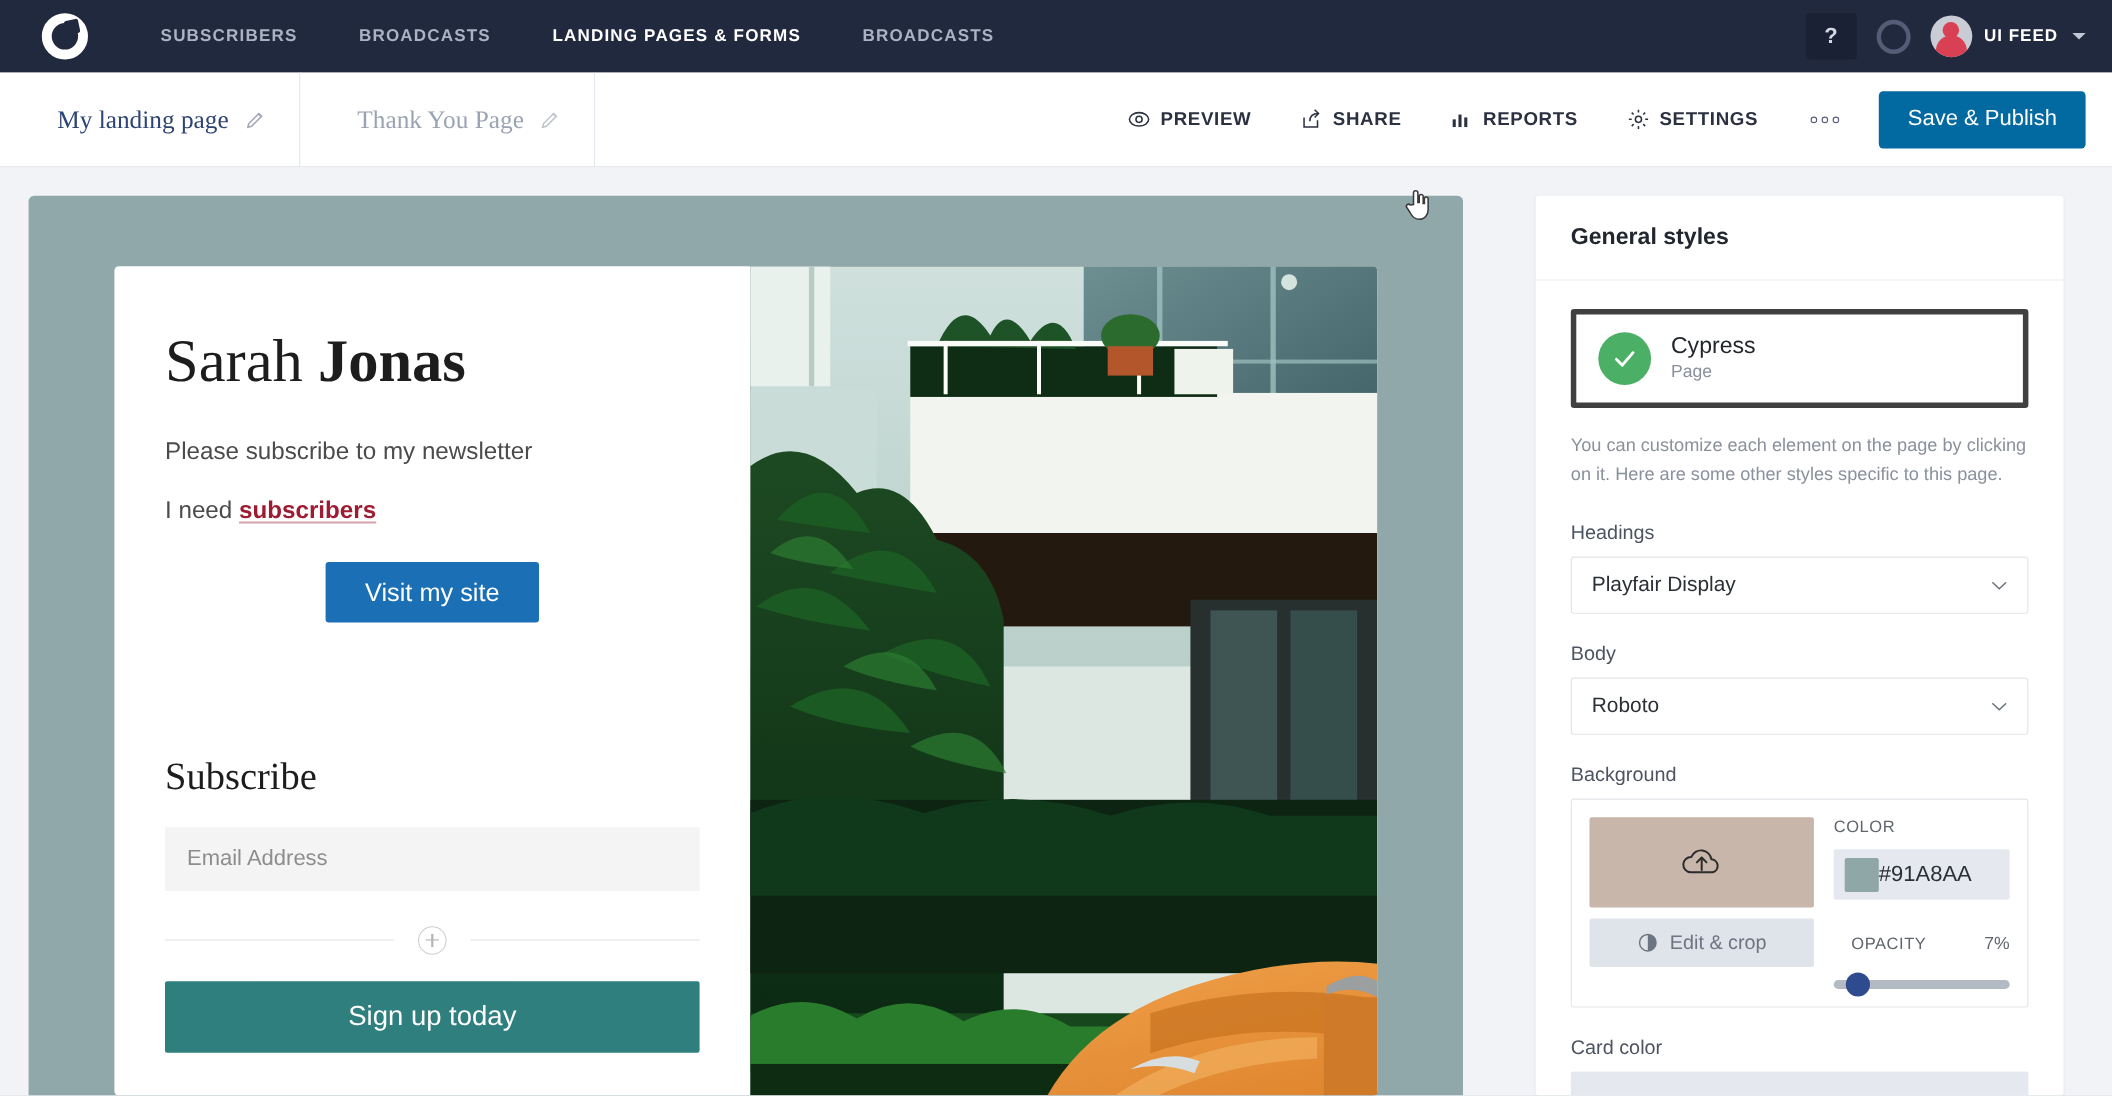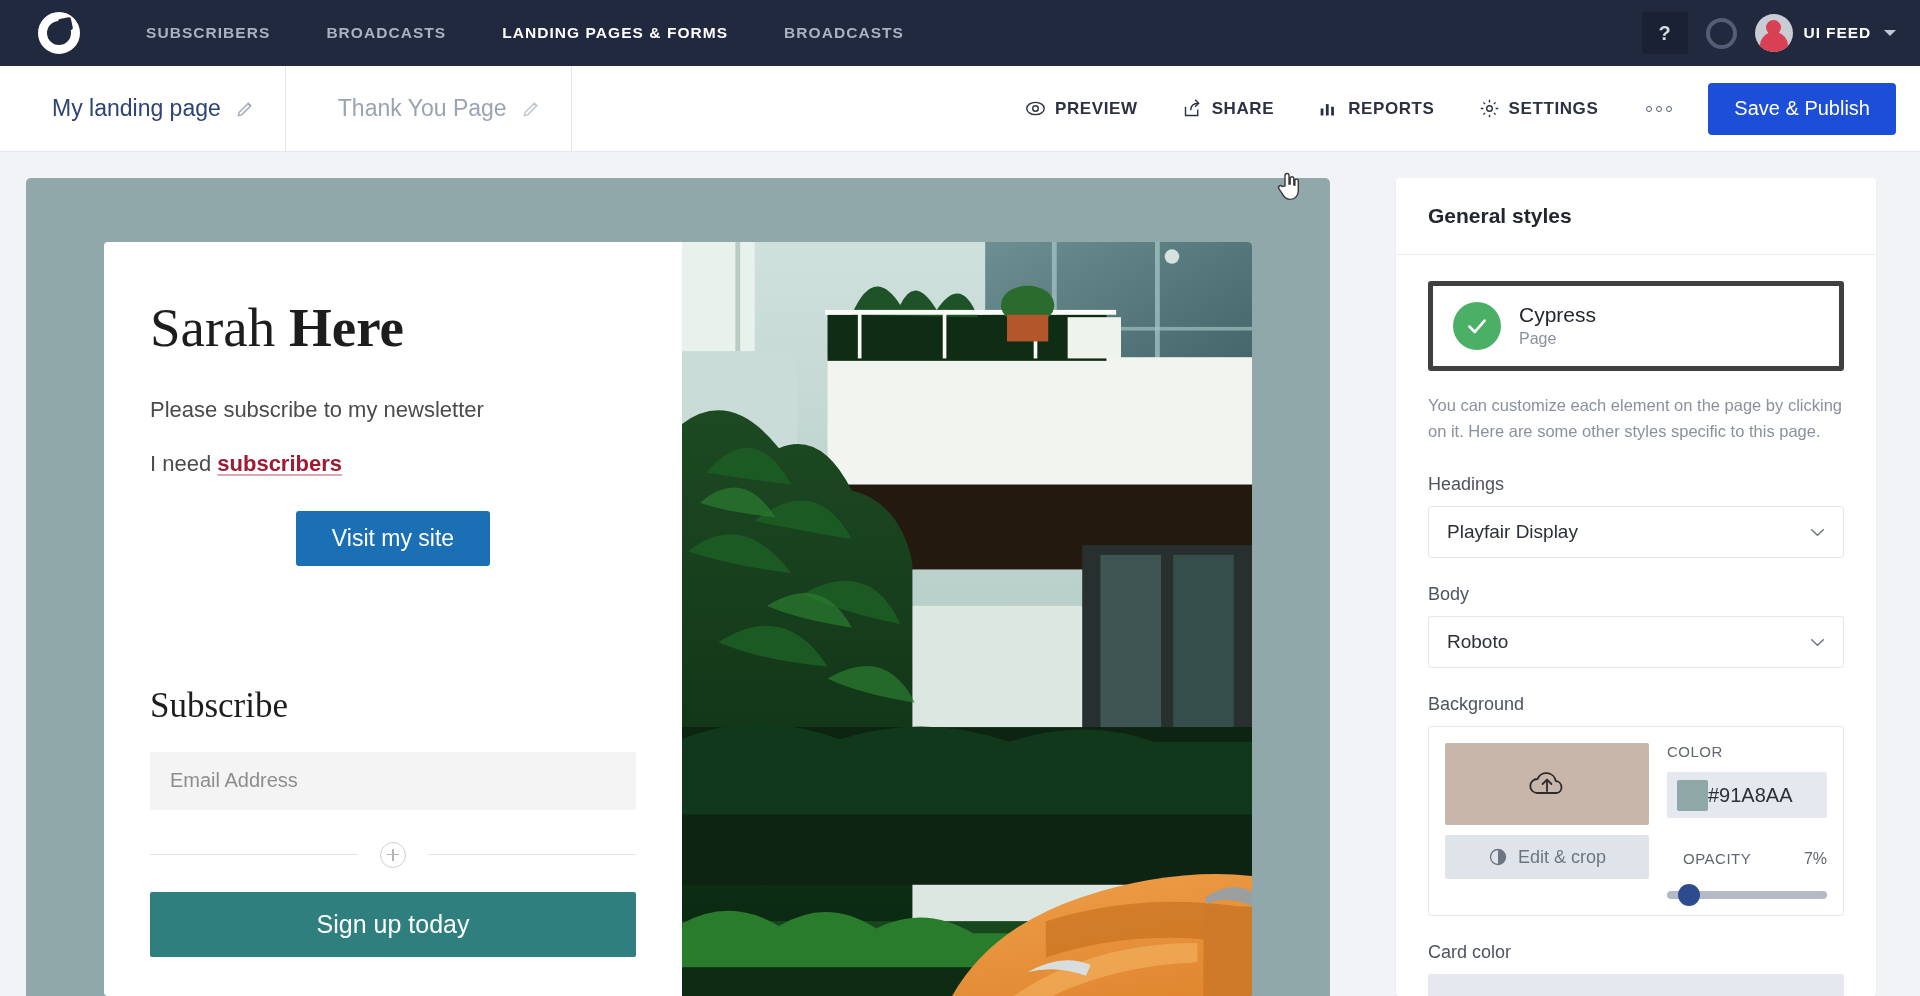--- a/index.html
+++ b/index.html
@@ -79,20 +79,21 @@
     background: #ffffff;
     border-bottom: 1px solid #e3e7ee;
     display: flex; align-items: stretch;
     position: relative;
   }
   .page-tab {
     display: flex; align-items: center; gap: 14px;
     padding: 0 30px 0 52px;
     border-right: 1px solid #e3e7ee;
     cursor: pointer;
+    font-family: Liberation Serif, serif;
   }
   .page-tab .label { font-size: 23px; color: #2d4373; }
   .page-tab.inactive .label { color: #9aa3b2; }
   .pencil { width: 20px; height: 20px; opacity: .65; }
   .tab-spacer { flex: 1; }
   .tbtools { display: flex; align-items: center; gap: 0; padding-right: 0; justify-content: flex-end; }
   .tbtool {
     display: flex; align-items: center; gap: 9px;
     font-size: 17px; font-weight: bold; letter-spacing: .6px;
     color: #2b3140; padding: 0 22px; cursor: pointer;
@@ -352,36 +353,36 @@
       <span>SETTINGS</span>
     </div>
 
     <div class="dots">
         <i></i>
         <i></i>
         <i></i>
       </div>
   </div>
 
-  <div class="publish-btn" style="background: #1d4ed8;">Save &amp; Publish</div>
+  <div class="publish-btn" style="background: #0369a1;">Save &amp; Publish</div>
 
   <svg class="cursor-hand" viewBox="0 0 26 32">
     <path d="M9 16V5.5a2 2 0 0 1 4 0V14h1.2V8.6a1.8 1.8 0 0 1 3.6 0V15h1.1v-4.2a1.7 1.7 0 0 1 3.4 0v9.6c0 5.2-3.2 9-8 9-4.2 0-6.4-2.2-8.3-6L3 18.8a1.9 1.9 0 0 1 3-2.4z" fill="#fff" stroke="#3a3a3a" stroke-width="1.4"></path>
   </svg>
 </div>
 
 <div class="workspace">
 
   <div class="canvas-outer">
     <div class="canvas" style="background: rgb(145, 168, 170);">
       <div class="card">
 
         <div class="card-left">
           <div class="hero-name">
-            <span class="light">Sarah </span><b>Here</b>
+            <span class="light">Sarah </span><b>Jonas</b>
           </div>
           <div class="sub-line">Please subscribe to my newsletter</div>
           <div class="need-line">
             <span>I need </span><a>subscribers</a>
           </div>
           <div class="visit-btn" style="background: rgb(26, 111, 181);">Visit my site</div>
 
           <div class="subscribe-title">Subscribe</div>
           <div class="email-input">Email Address</div>
 

